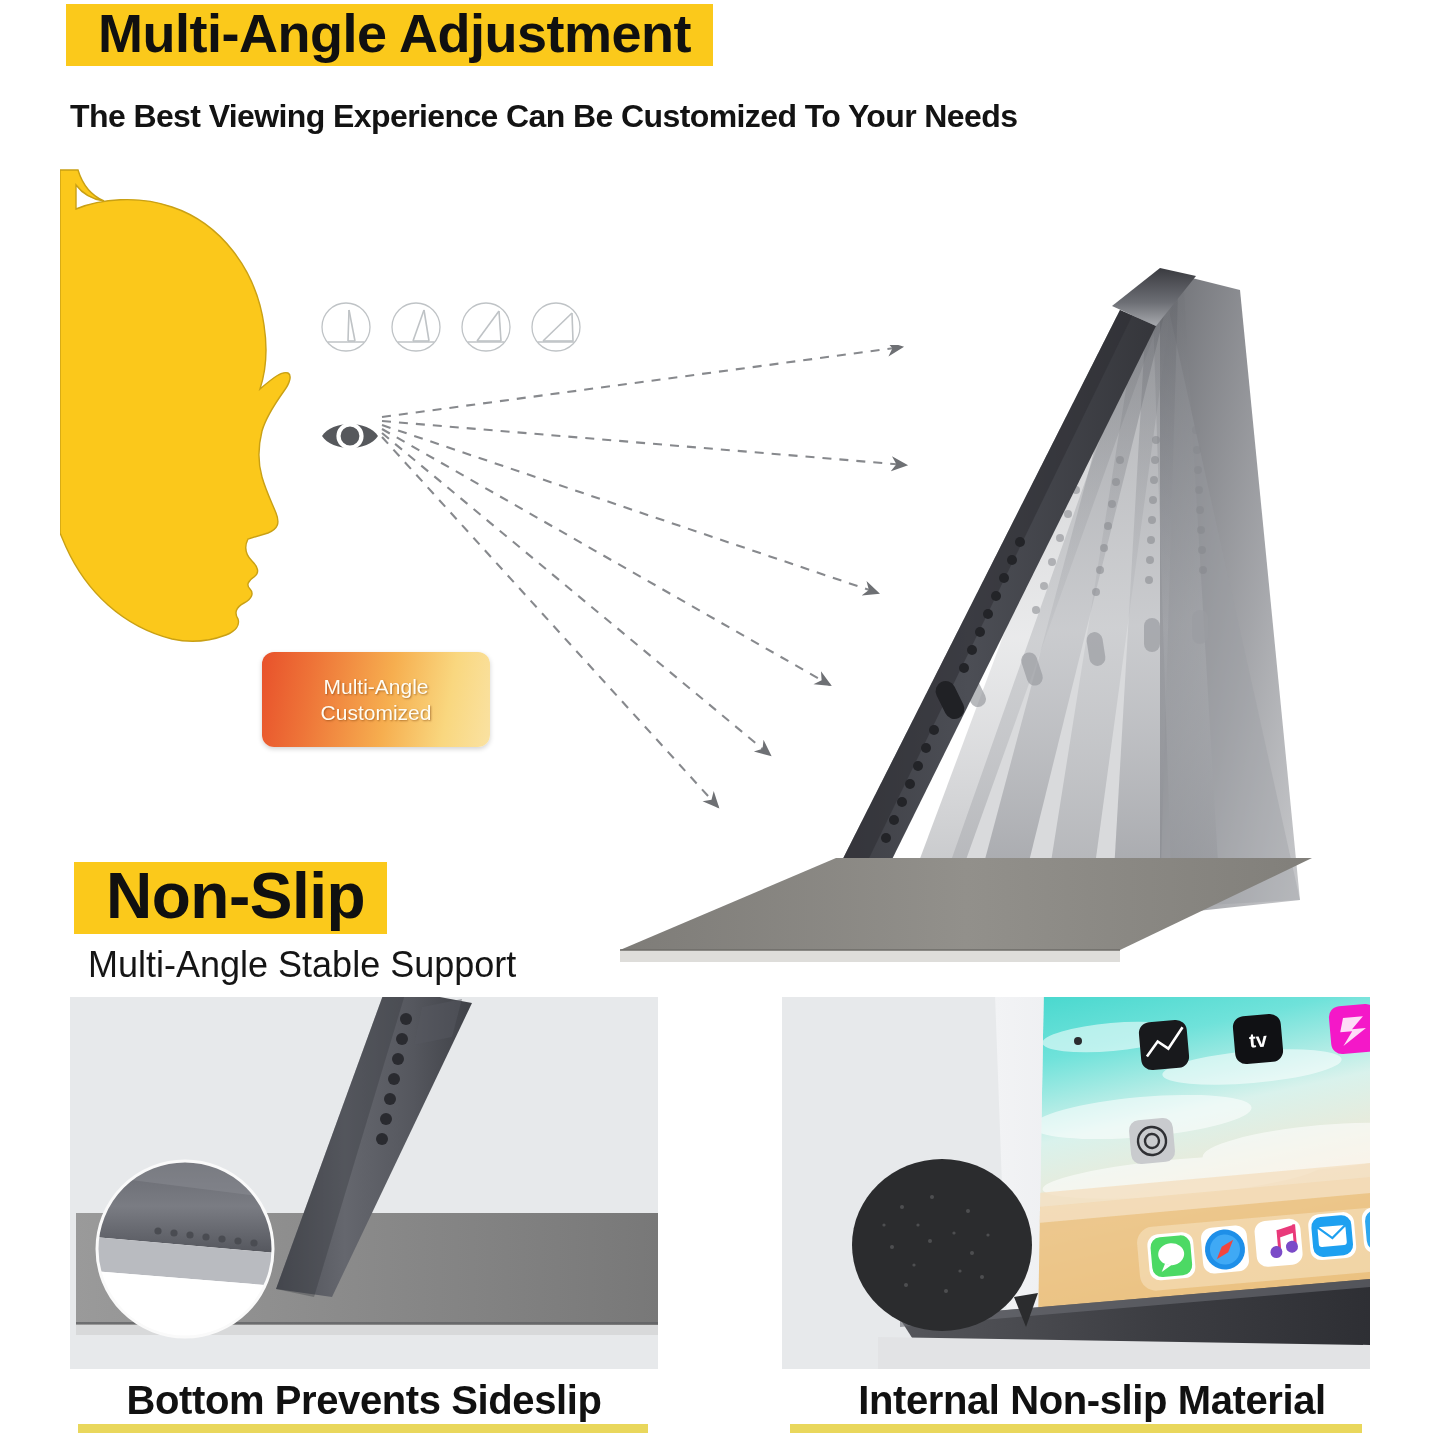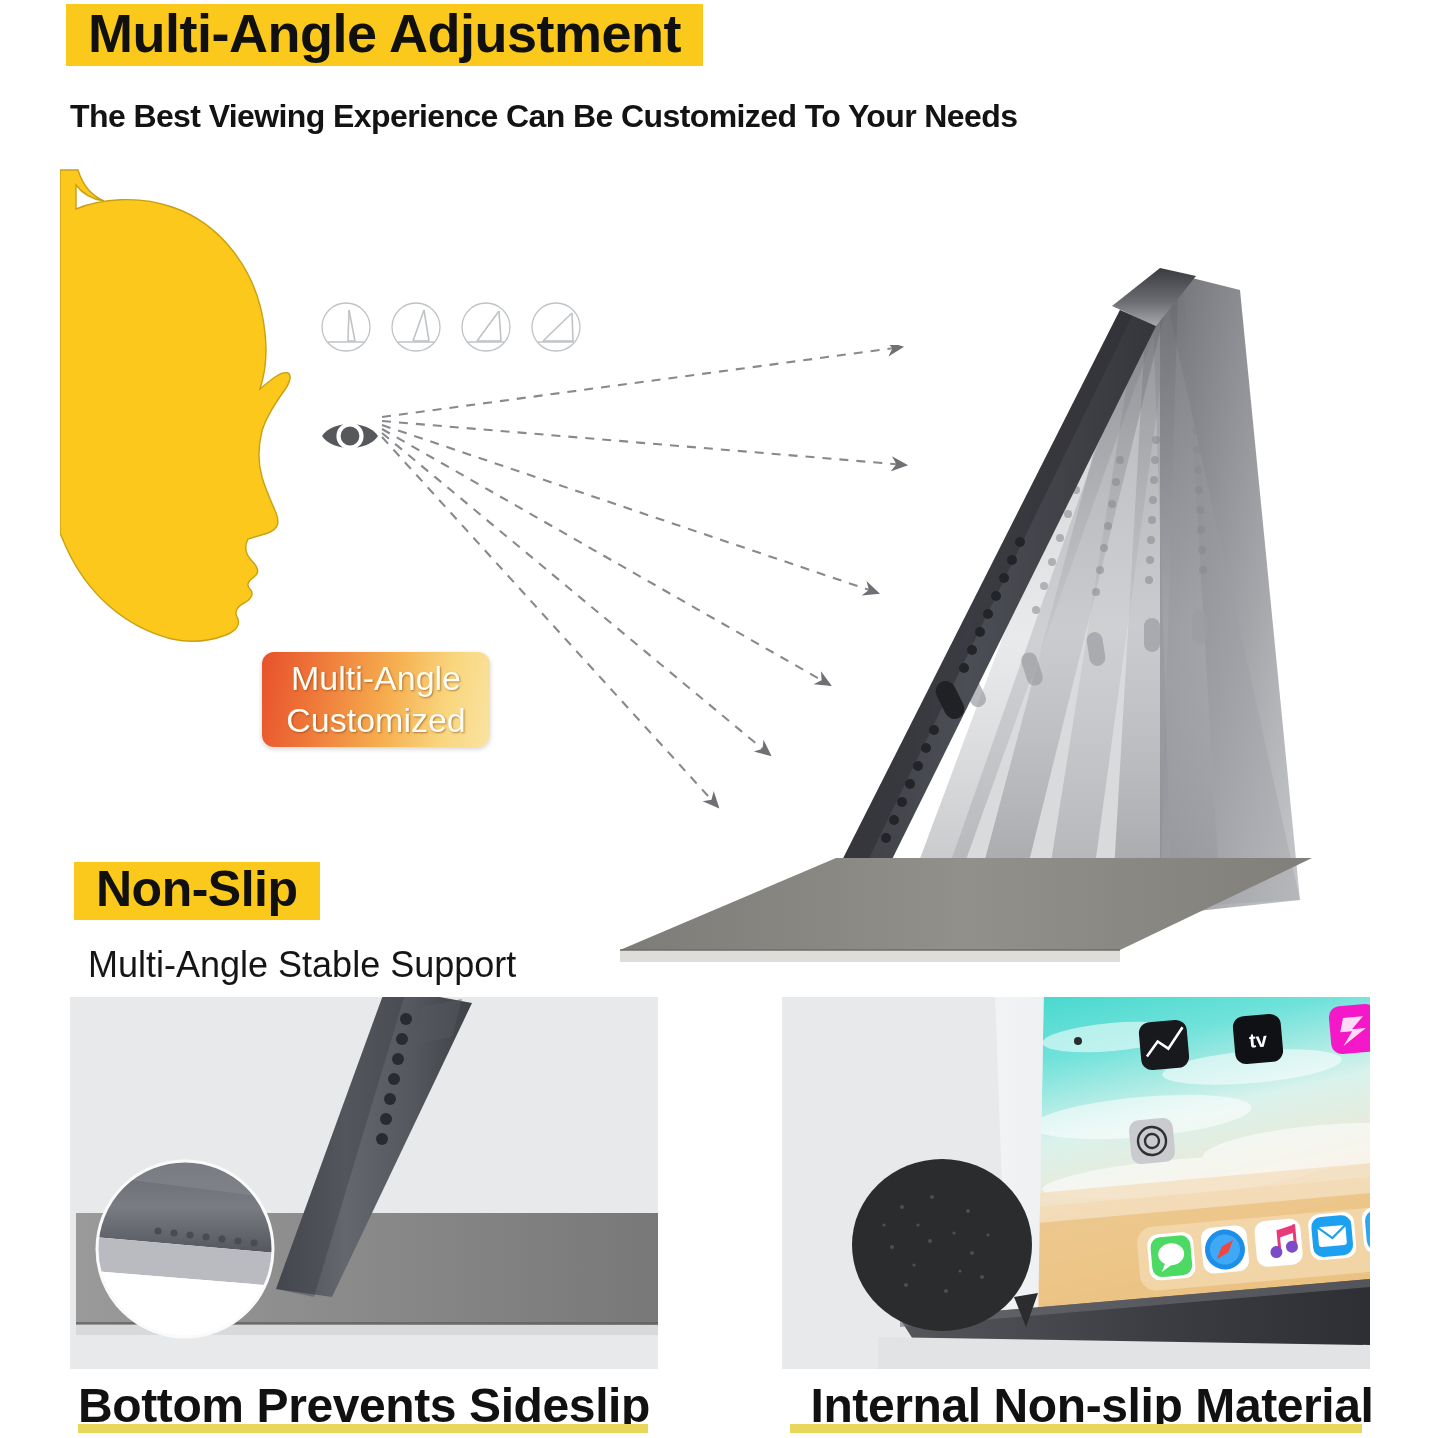--- a/index.html
+++ b/index.html
@@ -8,37 +8,37 @@
     font-family:"Liberation Sans", sans-serif;
     position:relative;
     overflow:hidden;
     color:#111;
   }
 
   
   .hl-box{
     display:inline-block;
     background:#FBC91B;
-    padding:2px 22px 6px 22px;
+    padding:2px 22px 6px 32px;
     line-height:1.0;
   }
   #title-bar{ position:absolute; left:66px; top:4px; }
   #title-bar .hl-text{
     font-size:54px; font-weight:bold; letter-spacing:-0.5px;
     white-space:nowrap; color:#101010;
   }
   #subtitle{
     position:absolute; left:70px; top:98px; width:1320px;
     font-size:32px; font-weight:600; color:#131313;
     white-space:nowrap; letter-spacing:-0.6px;
   }
 
   #nonslip-bar{ position:absolute; left:74px; top:862px; }
   #nonslip-bar .hl-text{
-    font-size:50px; font-weight:600; letter-spacing:-0.5px;
+    font-size:64px; font-weight:600; letter-spacing:-0.5px;
     white-space:nowrap; color:#101010;
   }
   #nonslip-sub{
     position:absolute; left:88px; top:944px;
     font-size:36px; font-weight:500; color:#151515; white-space:nowrap;
   }
 
   
   #hero{ position:absolute; left:0; top:165px; width:1438px; height:800px; }
 
@@ -57,40 +57,40 @@
 
   #ma-badge{
     position:absolute; left:262px; top:487px;
     width:228px; height:95px;
     border-radius:12px;
     background:linear-gradient(100deg,#E8512B 0%,#EE7438 22%,#F6AE4F 55%,#F9D77F 80%,#FAE2A2 100%);
     box-shadow:0 2px 5px rgba(0,0,0,.18);
     display:flex; flex-direction:column; align-items:center; justify-content:center;
   }
   #ma-badge span{
-    font-size:34px; color:#FFFDF4; line-height:1.22;
+    font-size:21px; color:#FFFDF4; line-height:1.22;
     text-shadow:1px 1px 2px rgba(120,60,10,.55);
     font-weight:500;
   }
 
   #tablet-stack{ position:absolute; left:600px; top:95px; width:760px; height:705px; }
 
   
   .photo-panel{
     position:absolute; top:997px; width:588px; height:372px;
     background:#E7E9EB; overflow:hidden;
   }
   #panel-left{ left:70px; }
   #panel-right{ left:782px; }
   .photo-panel svg{ display:block; width:100%; height:100%; }
 
   .cap{
     position:absolute; top:1378px; width:588px;
     text-align:center;
-    font-size:48px; font-weight:600; color:#111; white-space:nowrap;
+    font-size:40px; font-weight:600; color:#111; white-space:nowrap;
     letter-spacing:-0.4px;
   }
   #cap-left{ left:70px; }
   #cap-right{ left:798px; }
   .cap-rule{
     position:absolute; top:1424px; height:9px; background:#E9D75C;
   }
   #rule-left{ left:78px; width:570px; }
   #rule-right{ left:790px; width:572px; }
 </style>

